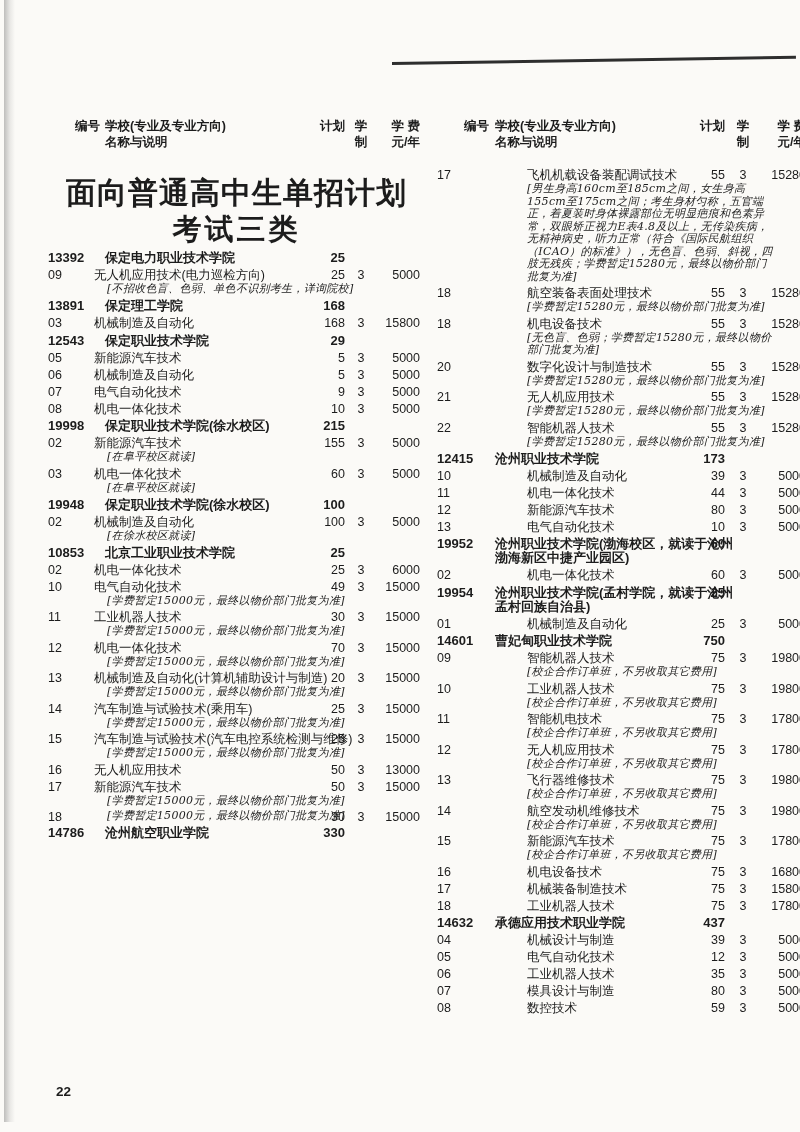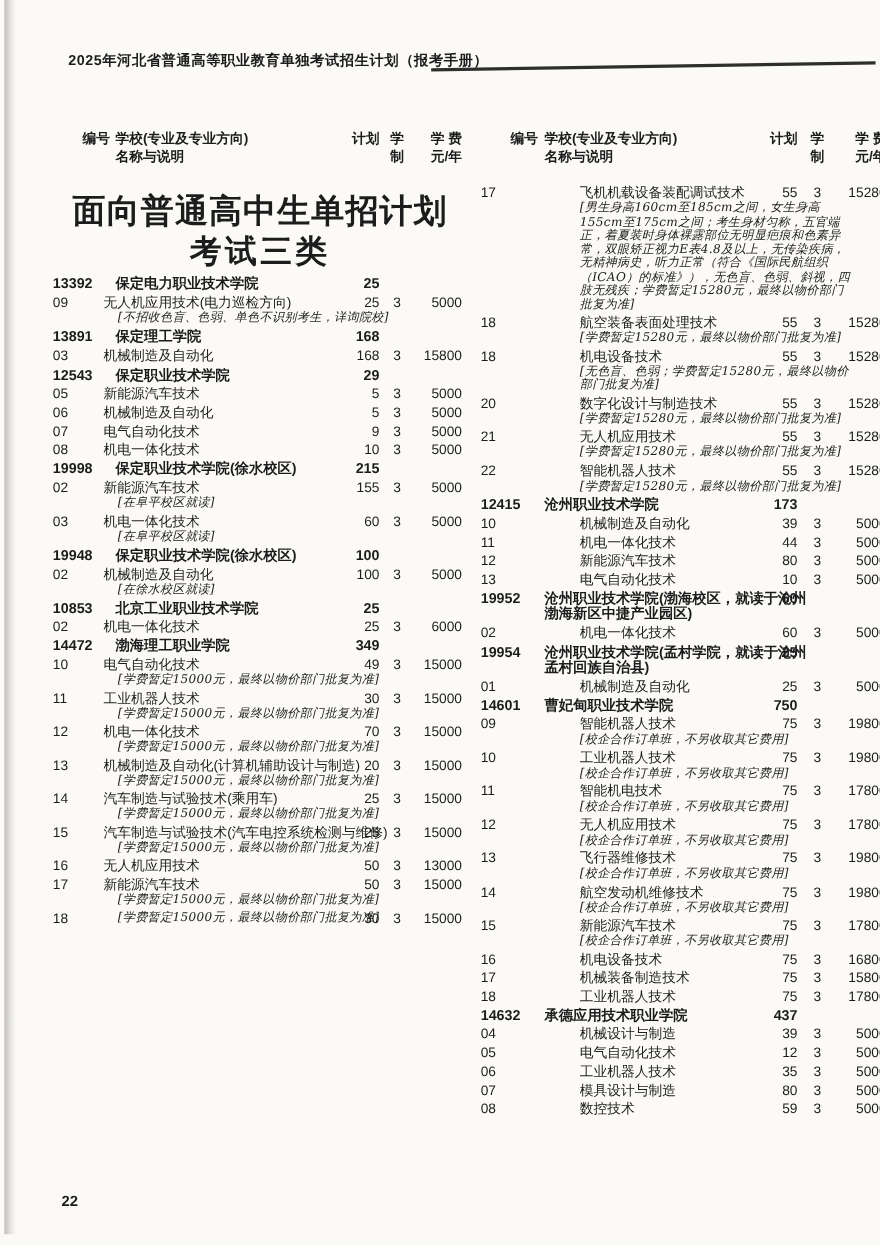--- a/index.html
+++ b/index.html
@@ -61,21 +61,20 @@
   .major .c-plan,.major .c-dur,.major .c-fee{ font-weight:normal; }
 
   .page-number{ position:absolute; left:56px; top:1084px; font-size:13.5px; font-weight:bold; }
 </style>
 </head>
 <body>
 
 <div class="page">
   <div class="gutter-shadow"></div>
 
-  <div class="doc-header">2025年河北省普通高等职业教育单独考试招生计划（报考手册）</div>
   <div class="header-rule"></div>
 
   <div class="col col-left">
     <div class="colhead">
       <span class="num">编号</span>
       <span class="thname">
         <div>学校(专业及专业方向)</div>
         <div>名称与说明</div>
       </span>
       <span class="c-plan">计划</span>
@@ -197,25 +196,20 @@
           <div class="name">北京工业职业技术学院</div>
           <span class="c-plan">25</span>
         </div>
         <div class="row major">
           <span class="num">02</span>
           <div class="name">机电一体化技术</div>
           <span class="c-plan">25</span>
           <span class="c-dur">3</span>
           <span class="c-fee">6000</span>
         </div>
-        <div class="row school">
-          <span class="num">14472</span>
-          <div class="name">渤海理工职业学院</div>
-          <span class="c-plan">349</span>
-        </div>
         <div class="row major">
           <span class="num">10</span>
           <div class="name">电气自动化技术</div>
           <span class="c-plan">49</span>
           <span class="c-dur">3</span>
           <span class="c-fee">15000</span>
         </div>
         <div class="row note">
           <div class="name">[学费暂定15000元，最终以物价部门批复为准]</div>
         </div>
@@ -287,20 +281,25 @@
           <div class="name">[学费暂定15000元，最终以物价部门批复为准]</div>
         </div>
         <div class="row major">
           <span class="num">18</span>
           <span class="c-plan">30</span>
           <span class="c-dur">3</span>
           <span class="c-fee">15000</span>
         </div>
         <div class="row note">
           <div class="name">[学费暂定15000元，最终以物价部门批复为准]</div>
+        </div>
+        <div class="row school">
+          <span class="num">14786</span>
+          <div class="name">沧州航空职业学院</div>
+          <span class="c-plan">330</span>
         </div>
       </div>
   </div>
 
   <div class="col col-right">
     <div class="colhead">
       <span class="num">编号</span>
       <span class="thname">
         <div>学校(专业及专业方向)</div>
         <div>名称与说明</div>

